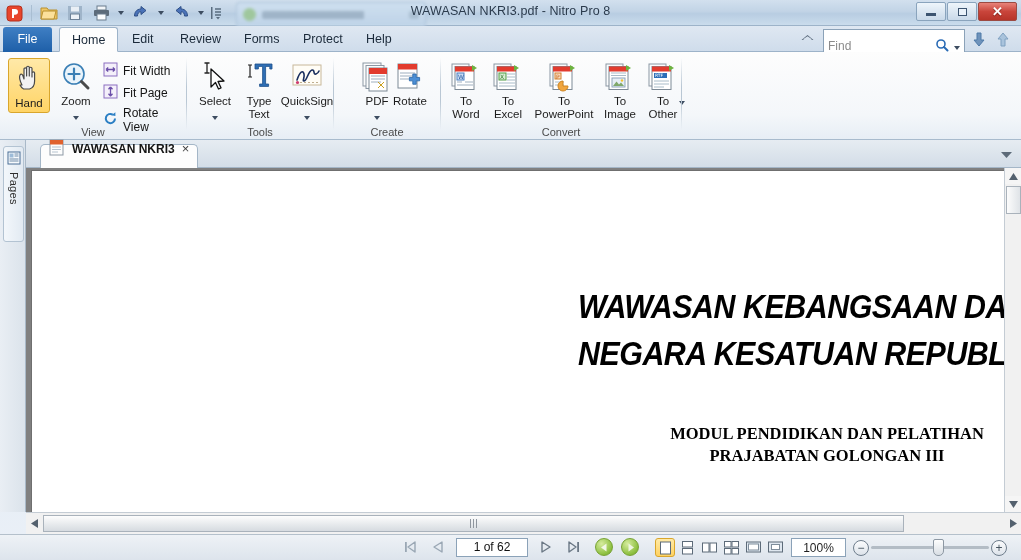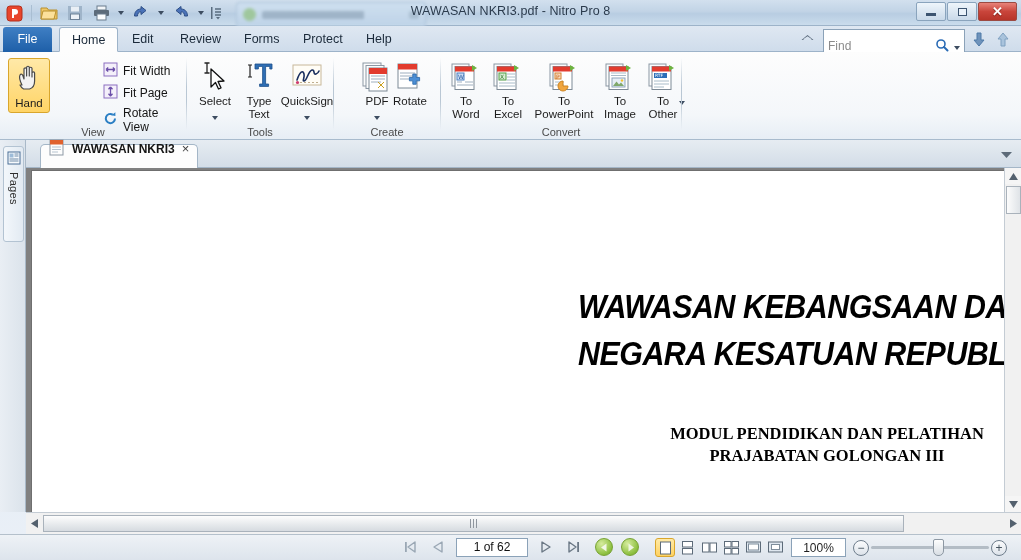--- a/index.html
+++ b/index.html
@@ -273,20 +273,29 @@
 
   <div class="ribbon">
 
     <div class="group" style="left:0; width:186px;">
       <div class="btn sel" style="left:8px; top:6px; width:42px;">
         <svg width="34" height="34" viewBox="0 0 34 34">
           <path d="M10 24 C8 20 7 16 8 14 c1-1.5 2.6-0.8 3 1 l1 3 V8 c0-1.6 2.6-1.6 2.6 0 v7 V6.5 c0-1.7 2.7-1.7 2.7 0 V15 V7.5 c0-1.7 2.7-1.7 2.7 0 V16 v-4 c0-1.6 2.6-1.6 2.6 0 v8 c0 4-2 7-5 8 h-6 c-1.5-0.7-2.6-2-3.6-4 z" fill="#f2f2f2" stroke="#4a4a4a" stroke-width="1.2" stroke-linejoin="round"></path>
         </svg>
         <span class="lbl">Hand</span>
       </div>
+      <div class="btn" style="left:55px; top:6px; width:42px;">
+        <svg width="34" height="32" viewBox="0 0 34 32">
+          <circle cx="15" cy="13" r="10" fill="#eaf4fb" stroke="#3a7fb5" stroke-width="1.6"></circle>
+          <path d="M15 7.5 v11 M9.5 13 h11" stroke="#3a7fb5" stroke-width="2.2" stroke-linecap="round"></path>
+          <path d="M22.5 20.5 L29 27" stroke="#4a4a4a" stroke-width="3" stroke-linecap="round"></path>
+        </svg>
+        <span class="lbl">Zoom</span>
+        <span class="dropcaret"><span class="caret"></span></span>
+      </div>
 
       <div class="smallbtn" style="left:100px; top:8px;">
         <span>
           <svg width="15" height="15" viewBox="0 0 15 15">
             <rect x="1" y="1" width="13" height="13" fill="#f4f0fa" stroke="#8b6fc0"></rect>
             <path d="M3 7.5 h9 M3 7.5 l2.2 -2 M3 7.5 l2.2 2 M12 7.5 l-2.2 -2 M12 7.5 l-2.2 2" stroke="#6b4fa8" stroke-width="1.3"></path>
           </svg>
         </span>
         <span class="lbl">Fit Width</span>
       </div>

